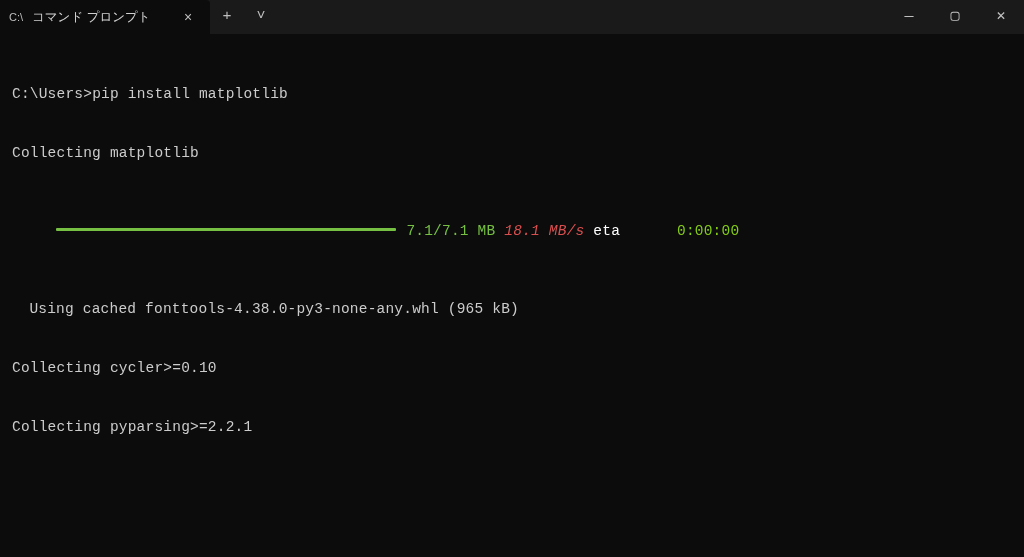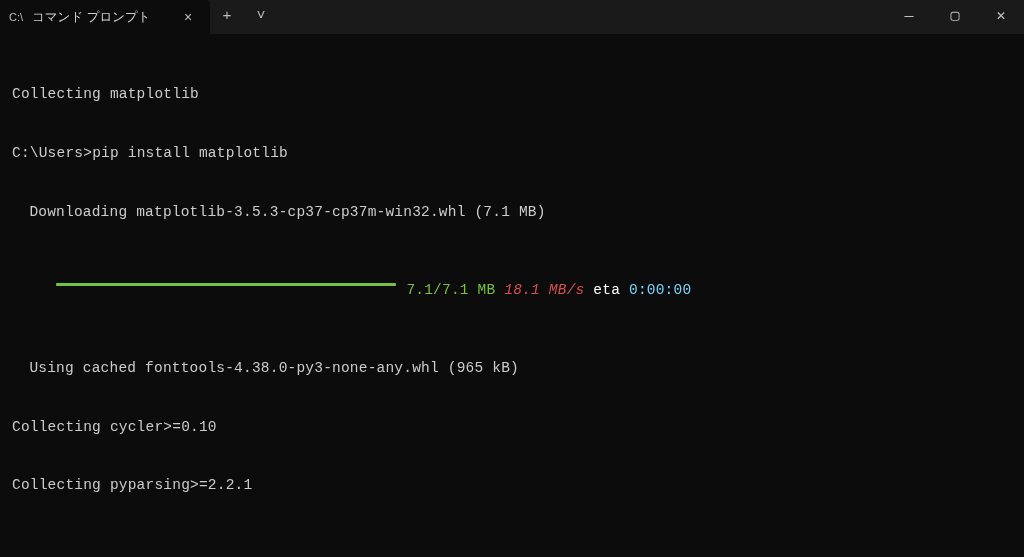--- a/index.html
+++ b/index.html
@@ -55,34 +55,34 @@
   .drag { flex: 1; }
   .window-controls { display: flex; height: 100%; }
   .window-controls .tb-btn { width: 46px; }
   .terminal {
     padding: 12px 10px 4px 12px;
     white-space: pre;
     letter-spacing: 0.2px;
   }
   .line { white-space: pre-wrap; word-break: break-all; }
   .indent1 { padding-left: 2ch; }
-  .bar-line { display: flex; white-space: nowrap; }
+  .bar-line { display: flex; align-items: center; white-space: nowrap; }
   .spacer { width: 5ch; display: inline-block; }
   .bar {
     flex: 0 0 auto;
     width: 340px;
     height: 3px;
     background: #76c043;
     margin: 2px 2px 6px 0;
     border-radius: 1px;
   }
   .bar.full { width: 340px; }
   .g { color: #76c043; }  
   .r { color: #d94f4f; font-style: italic; }  
-  .c { color: #7dd3fc; }  
+  .c { color: #84cc16; margin-left: 48px; }  
   .w { color: #ffffff; }
 </style>
 </head>
 <body>
 
 <div class="titlebar">
   <div class="tab">
     <span class="icon">C:\</span>
     <span>コマンド プロンプト</span>
     <span class="close">×</span>
@@ -91,23 +91,22 @@
   <div class="tb-btn">˅</div>
   <div class="drag"></div>
   <div class="window-controls">
     <div class="tb-btn">—</div>
     <div class="tb-btn">▢</div>
     <div class="tb-btn">✕</div>
   </div>
 </div>
 
 <div class="terminal">
+  <div class="line"><span>C:\Users&gt;</span><span>pip install matplotlib</span></div>
   <div class="line">Collecting matplotlib</div>
-  <div class="line"><span>C:\Users&gt;</span><span>pip install matplotlib</span></div>
-  <div class="line indent1">Downloading matplotlib-3.5.3-cp37-cp37m-win32.whl (7.1 MB)</div>
 
   <div class="bar-line">
     <span class="spacer"></span>
     <div class="bar full"></div>
     <span>&nbsp;</span>
     <span class="g">7.1/7.1 MB</span>
     <span>&nbsp;</span>
     <span class="r">18.1 MB/s</span>
     <span>&nbsp;</span>
     <span class="w">eta</span>

